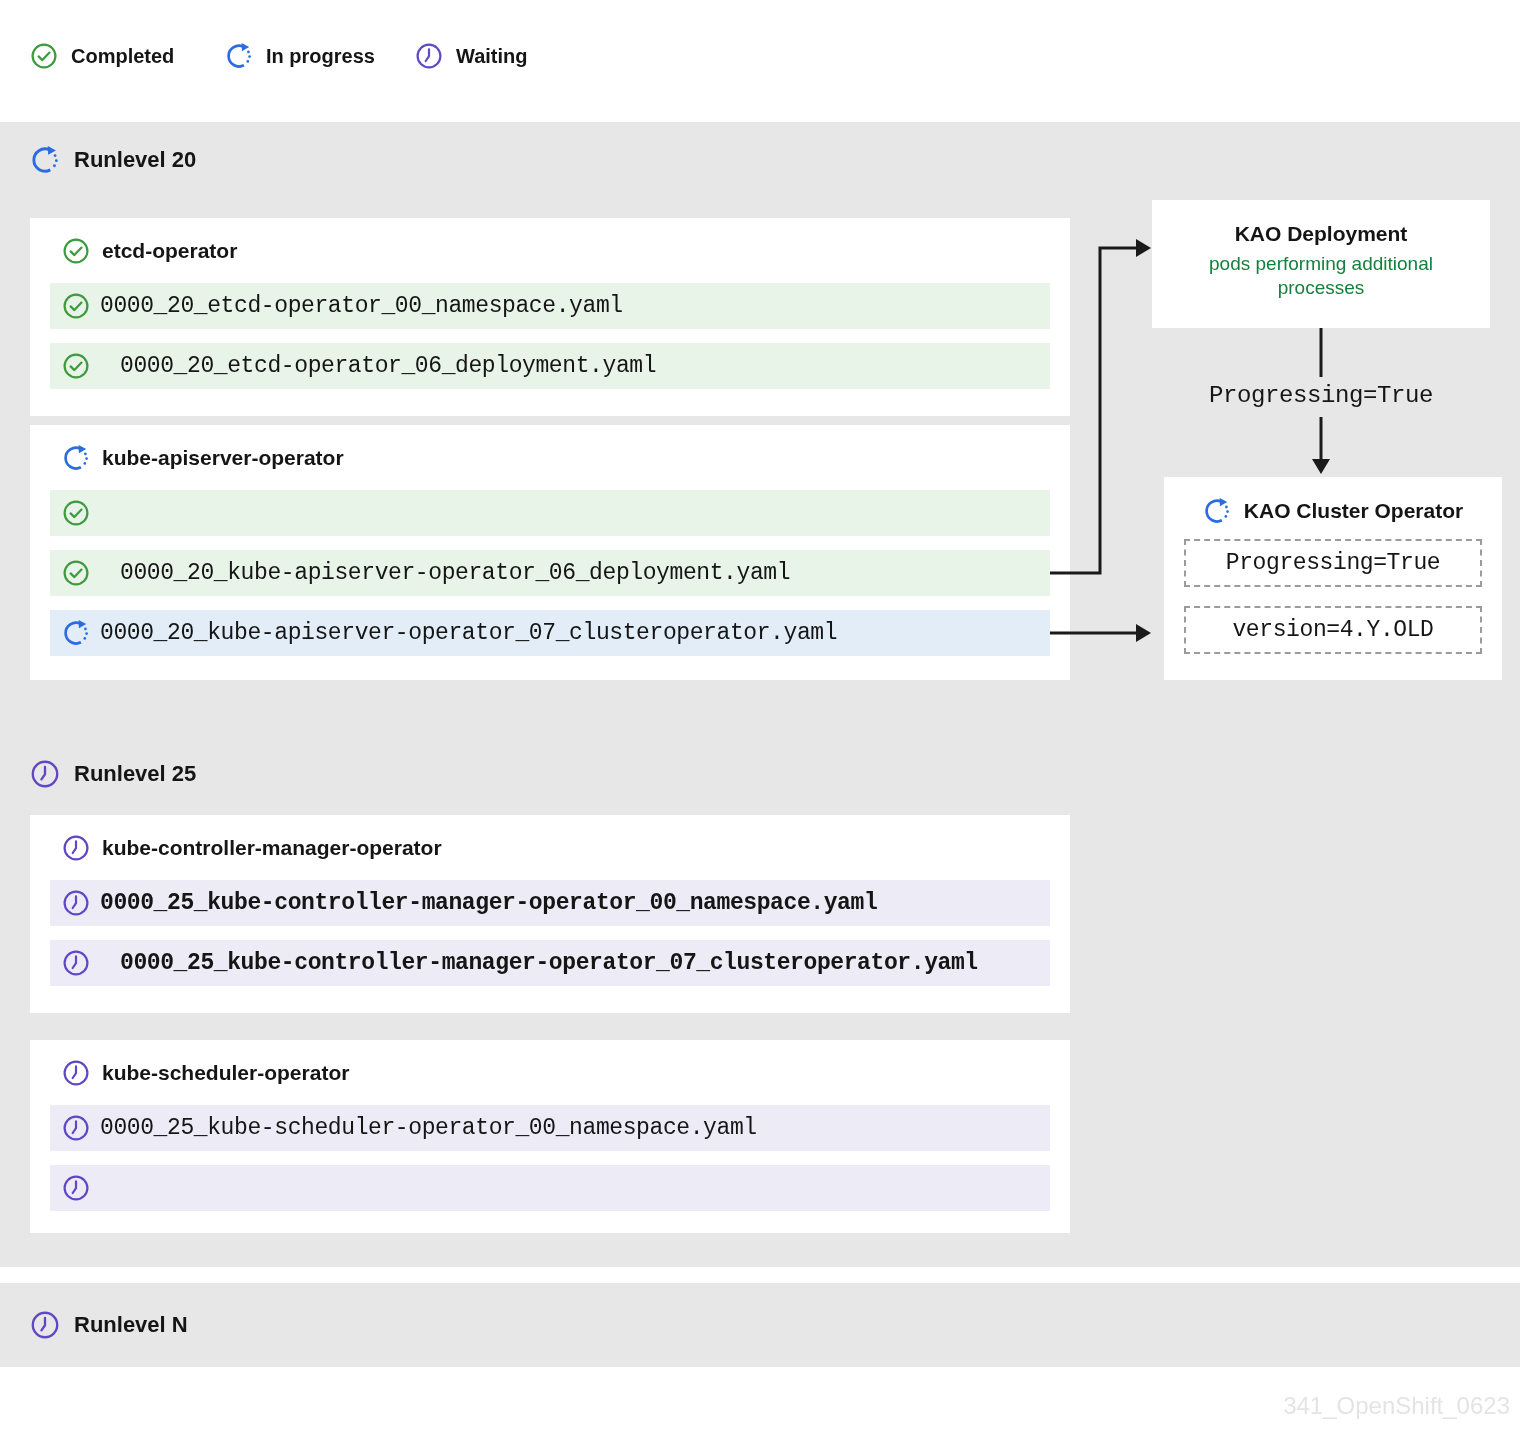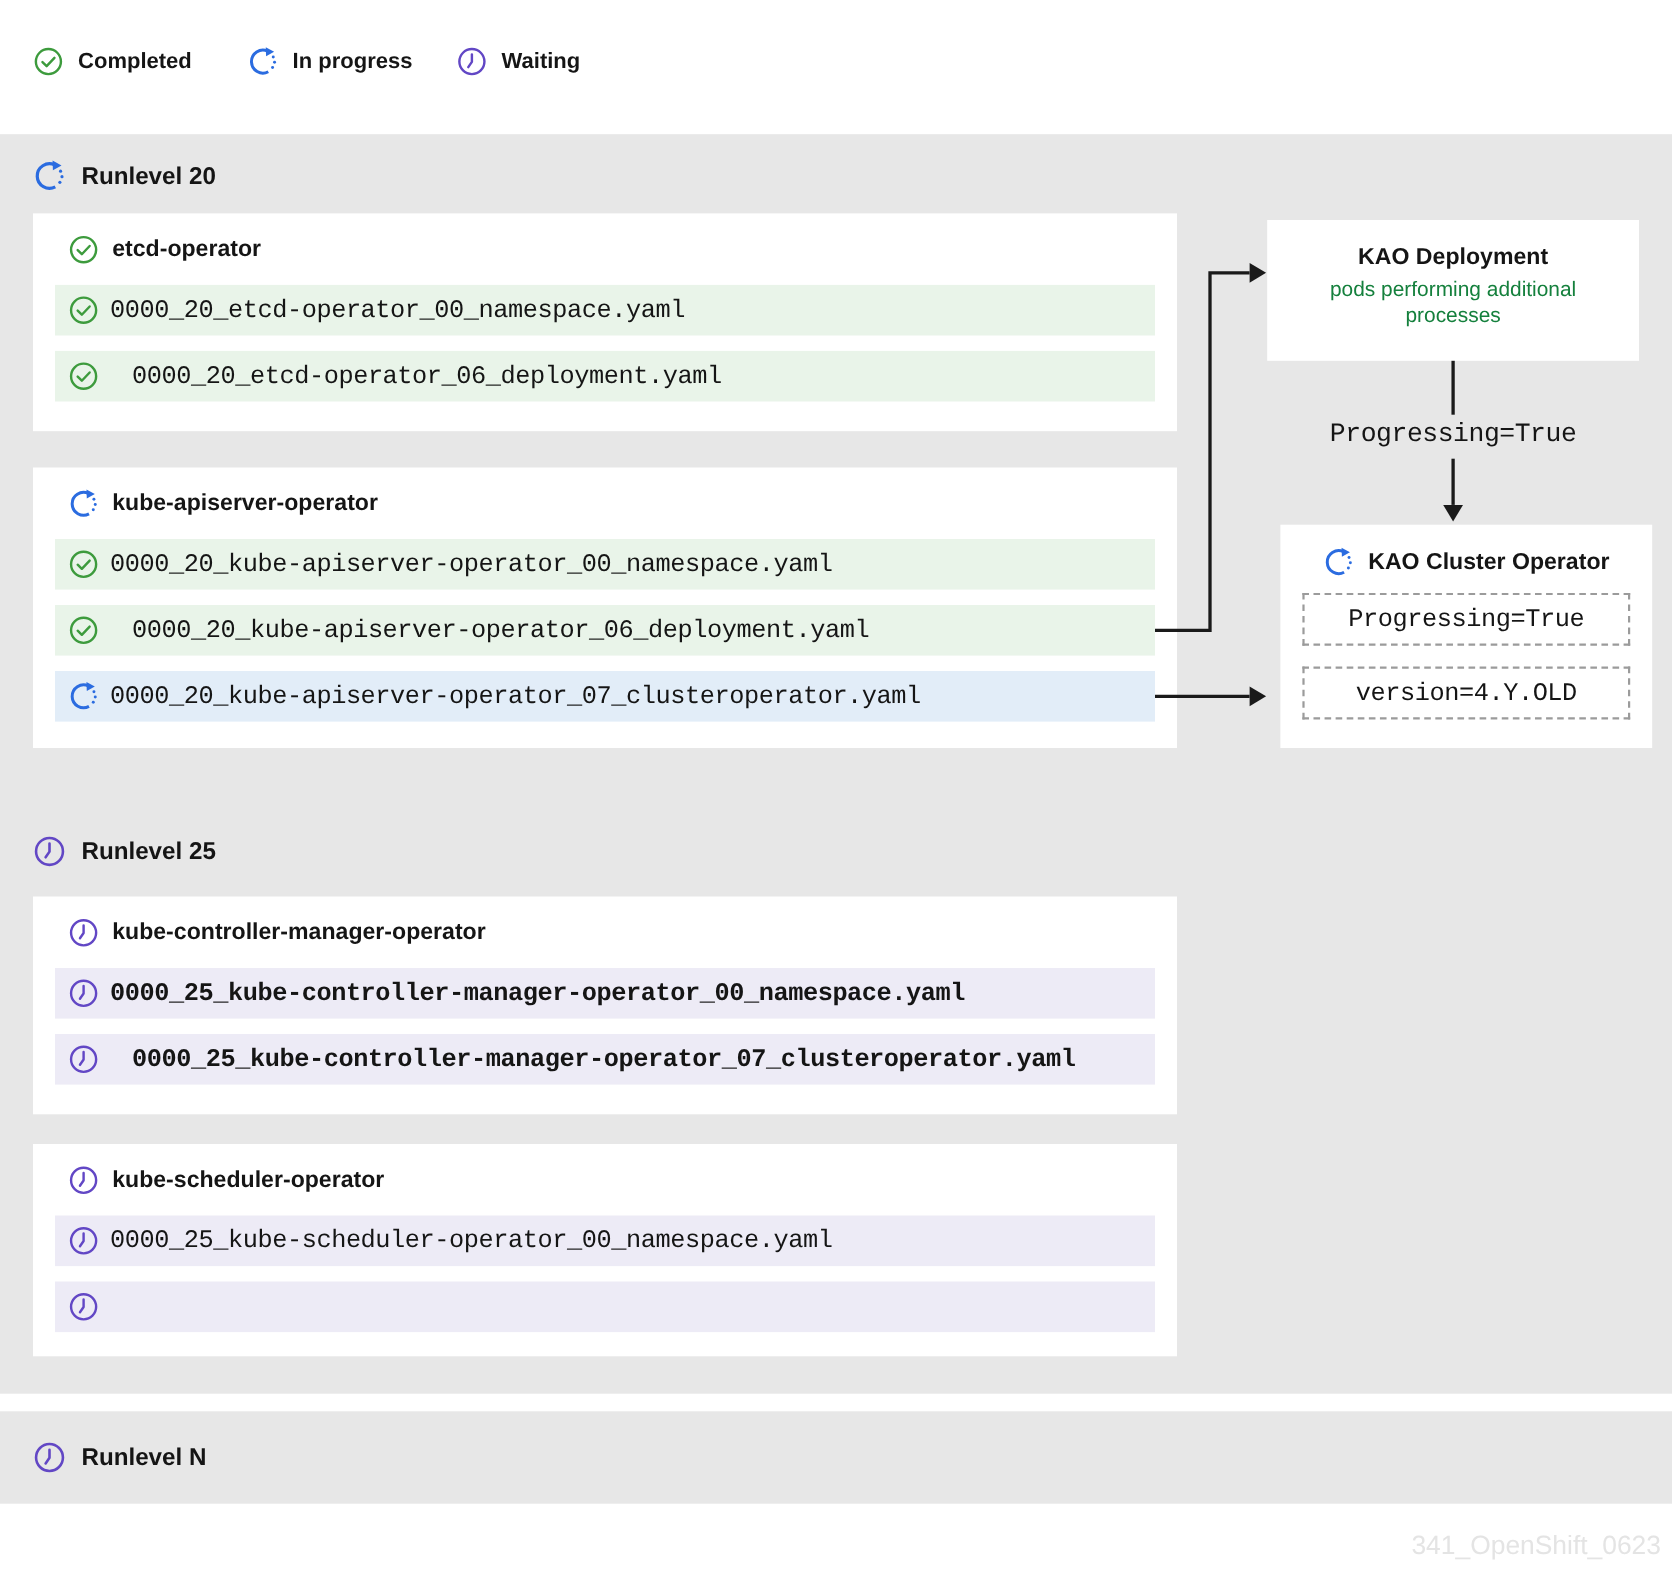--- a/index.html
+++ b/index.html
@@ -101,21 +101,21 @@
 </div>
 
 <div class="section" id="rl20">
   <div class="section-header" style="top:23px">
     <svg class="icon" width="30" height="30" viewBox="0 0 28 28">
         <use href="#ic-sync"></use>
       </svg>
     <span>Runlevel 20</span>
   </div>
 
-  <div class="card" style="top:72px; height:198px">
+  <div class="card" style="top:96px; height:198px">
     <div class="card-title">
       <svg class="icon" width="28" height="28" viewBox="0 0 28 28">
           <use href="#ic-check"></use>
         </svg>
       <span>etcd-operator</span>
     </div>
     <div class="mrow r1 mono bg-completed">
       <svg class="icon" width="28" height="28" viewBox="0 0 28 28">
           <use href="#ic-check"></use>
         </svg>
@@ -133,21 +133,20 @@
     <div class="card-title">
       <svg class="icon" width="28" height="28" viewBox="0 0 28 28">
           <use href="#ic-sync"></use>
         </svg>
       <span>kube-apiserver-operator</span>
     </div>
     <div class="mrow r1 mono bg-completed">
       <svg class="icon" width="28" height="28" viewBox="0 0 28 28">
           <use href="#ic-check"></use>
         </svg>
-      <span>0000_20_kube-apiserver-operator_00_namespace.yaml</span>
     </div>
     <div class="mrow r2 mono bg-completed">
       <svg class="icon" width="28" height="28" viewBox="0 0 28 28">
           <use href="#ic-check"></use>
         </svg>
       <span>0000_20_kube-apiserver-operator_06_deployment.yaml</span>
     </div>
     <div class="mrow r3 mono bg-in-progress">
       <svg class="icon" width="28" height="28" viewBox="0 0 28 28">
           <use href="#ic-sync"></use>

